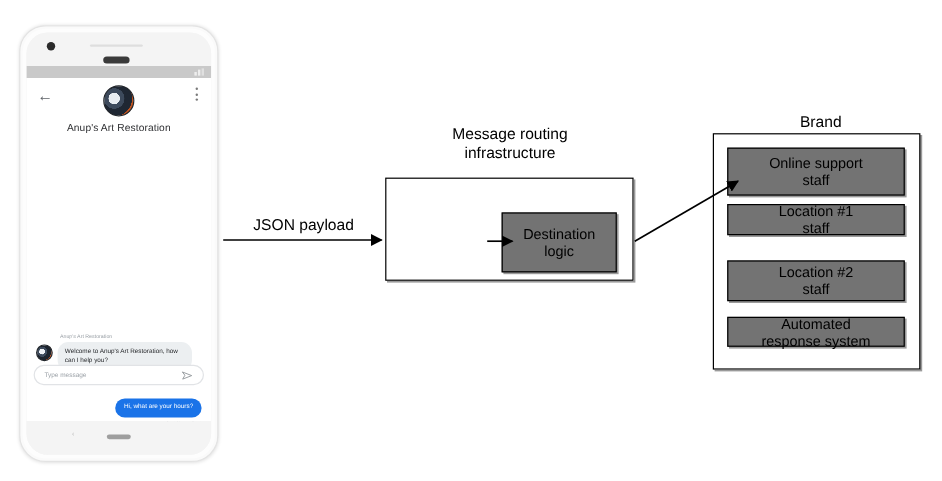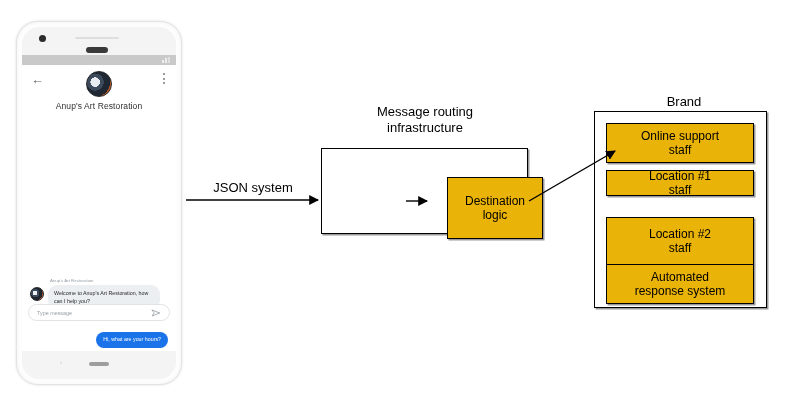--- a/index.html
+++ b/index.html
@@ -98,21 +98,21 @@
   }
   .nav-back { position: absolute; left: 38px; top: 8px; font-size: 6px; color: #b9b9b9; }
   .nav-pill { position: absolute; left: 50%; transform: translateX(-50%); top: 11px; width: 20px; height: 4px; border-radius: 3px; background: #9e9e9e; }
 
   
   .dlabel {
     position: absolute; color: #000; font-size: 13px; line-height: 16px; text-align: center;
     white-space: pre-line;
   }
   .box {
-    position: absolute; border: 1.4px solid #000; background: #eab308;
+    position: absolute; border: 1.4px solid #000; background: #737373;
     display: flex; align-items: center; justify-content: center; text-align: center;
     font-size: 12px; color: #000; line-height: 14px;
   }
   .box.shadow { box-shadow: 1.5px 1.5px 0 #9a9a9a; }
   .box.outer { background: transparent; }
   svg.arrows { position: absolute; left: 0; top: 0; width: 785px; height: 401px; overflow: visible; pointer-events: none; }
 </style>
 </head>
 <body>
 
@@ -173,45 +173,45 @@
         </div>
       </div>
 
       <div class="navbar">
         <div class="nav-back">‹</div>
         <div class="nav-pill"></div>
       </div>
     </div>
   </div>
 
-  <div class="dlabel" style="left:198px; top:180px; width:110px;">JSON system</div>
+  <div class="dlabel" style="left:198px; top:180px; width:110px;">JSON payload</div>
 
   <div class="dlabel" style="left:634px; top:94px; width:100px;">Brand</div>
 
   <div class="dlabel" style="left:339px; top:104px; width:172px;">Message routing
 infrastructure</div>
 
   <div class="box outer shadow" style="left:321px; top:148px; width:207px; height:86px;"></div>
 
 
-  <div class="box shadow" style="left:447px; top:177px; width:96px; height:62px; white-space:pre-line;">Destination
+  <div class="box shadow" style="left:418px; top:177px; width:96px; height:50px; white-space:pre-line;">Destination
 logic</div>
 
   <div class="box outer shadow" style="left:594px; top:111px; width:173px; height:197px;"></div>
 
   <div class="box shadow" style="left:606px; top:123px; width:148px; height:40px; white-space:pre-line;">Online support
 staff</div>
 
   <div class="box shadow" style="left:606px; top:170px; width:148px; height:26px; white-space:pre-line;">Location #1
 staff</div>
 
-  <div class="box shadow" style="left:606px; top:217px; width:148px; height:48px; white-space:pre-line;">Location #2
+  <div class="box shadow" style="left:606px; top:217px; width:148px; height:34px; white-space:pre-line;">Location #2
 staff</div>
 
-  <div class="box shadow" style="left:606px; top:264px; width:148px; height:40px; white-space:pre-line;">Automated
+  <div class="box shadow" style="left:606px; top:264px; width:148px; height:25px; white-space:pre-line;">Automated
 response system</div>
 
   <svg class="arrows">
     <defs>
       <marker id="ah" viewBox="0 0 10 10" refX="9" refY="5" markerWidth="7" markerHeight="7" orient="auto-start-reverse">
         <path d="M 0 0 L 10 5 L 0 10 z" fill="#000"></path>
       </marker>
     </defs>
 
     <line x1="186" y1="200" x2="318" y2="200" stroke="#000" stroke-width="1.4" marker-end="url(#ah)"></line>

